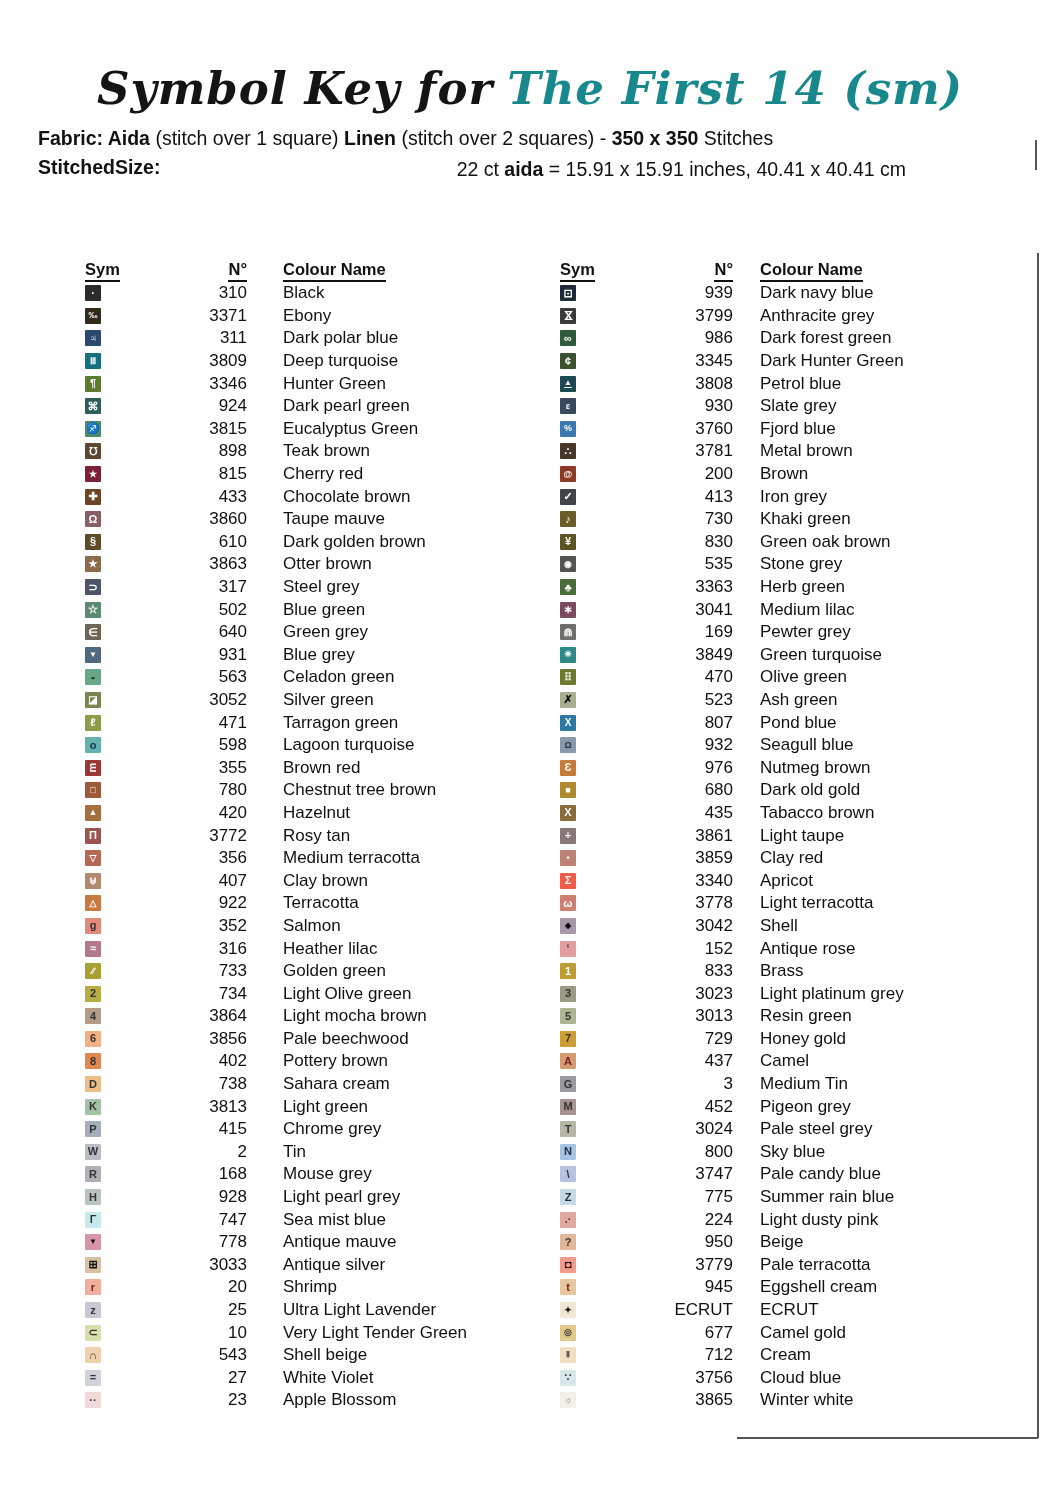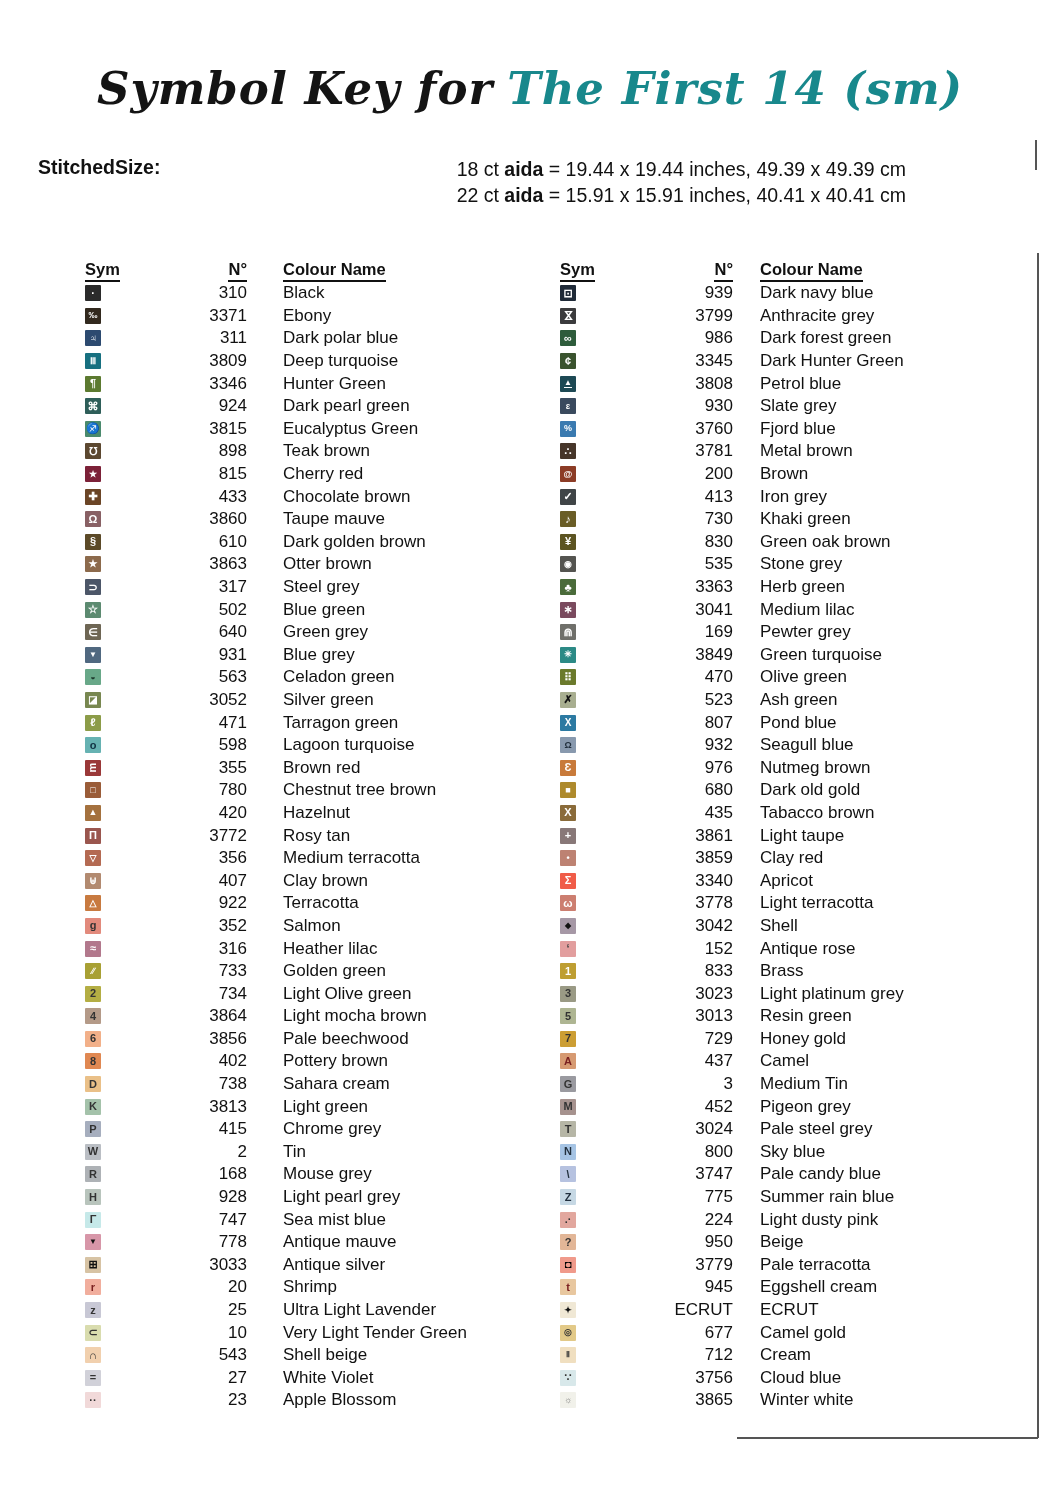--- a/index.html
+++ b/index.html
@@ -41,24 +41,24 @@
 </style>
 </head>
 <body>
 
 <div class="page">
 
   <div class="title">
     <span class="title-black">Symbol Key for</span><span class="title-teal">The First 14 (sm)</span>
   </div>
 
+  <div class="fabric"><span class="b">Fabric:  Aida</span><span>  (stitch over 1 square)   </span><span class="b">Linen</span><span>  (stitch over 2 squares) -  </span><span class="b">350 x 350</span><span> Stitches</span></div>
 
   <div class="sizes-label">StitchedSize:</div>
   <div class="sizes-lines">
-      <span class="size-line"><span>18 ct </span><span class="b">aida</span><span>  = 19.44 x 19.44 inches, 49.39 x 49.39 cm</span></span>
       <span class="size-line"><span>22 ct </span><span class="b">aida</span><span> = 15.91 x 15.91 inches, 40.41 x 40.41 cm</span></span>
     </div>
 
   <div class="key-table left">
     <div class="thead">
       <span class="hcell"><span class="hu">Sym</span></span>
       <span class="hcell hnum"><span class="hu">N°</span></span>
       <span></span>
       <span class="hcell"><span class="hu">Colour Name</span></span>
     </div>

